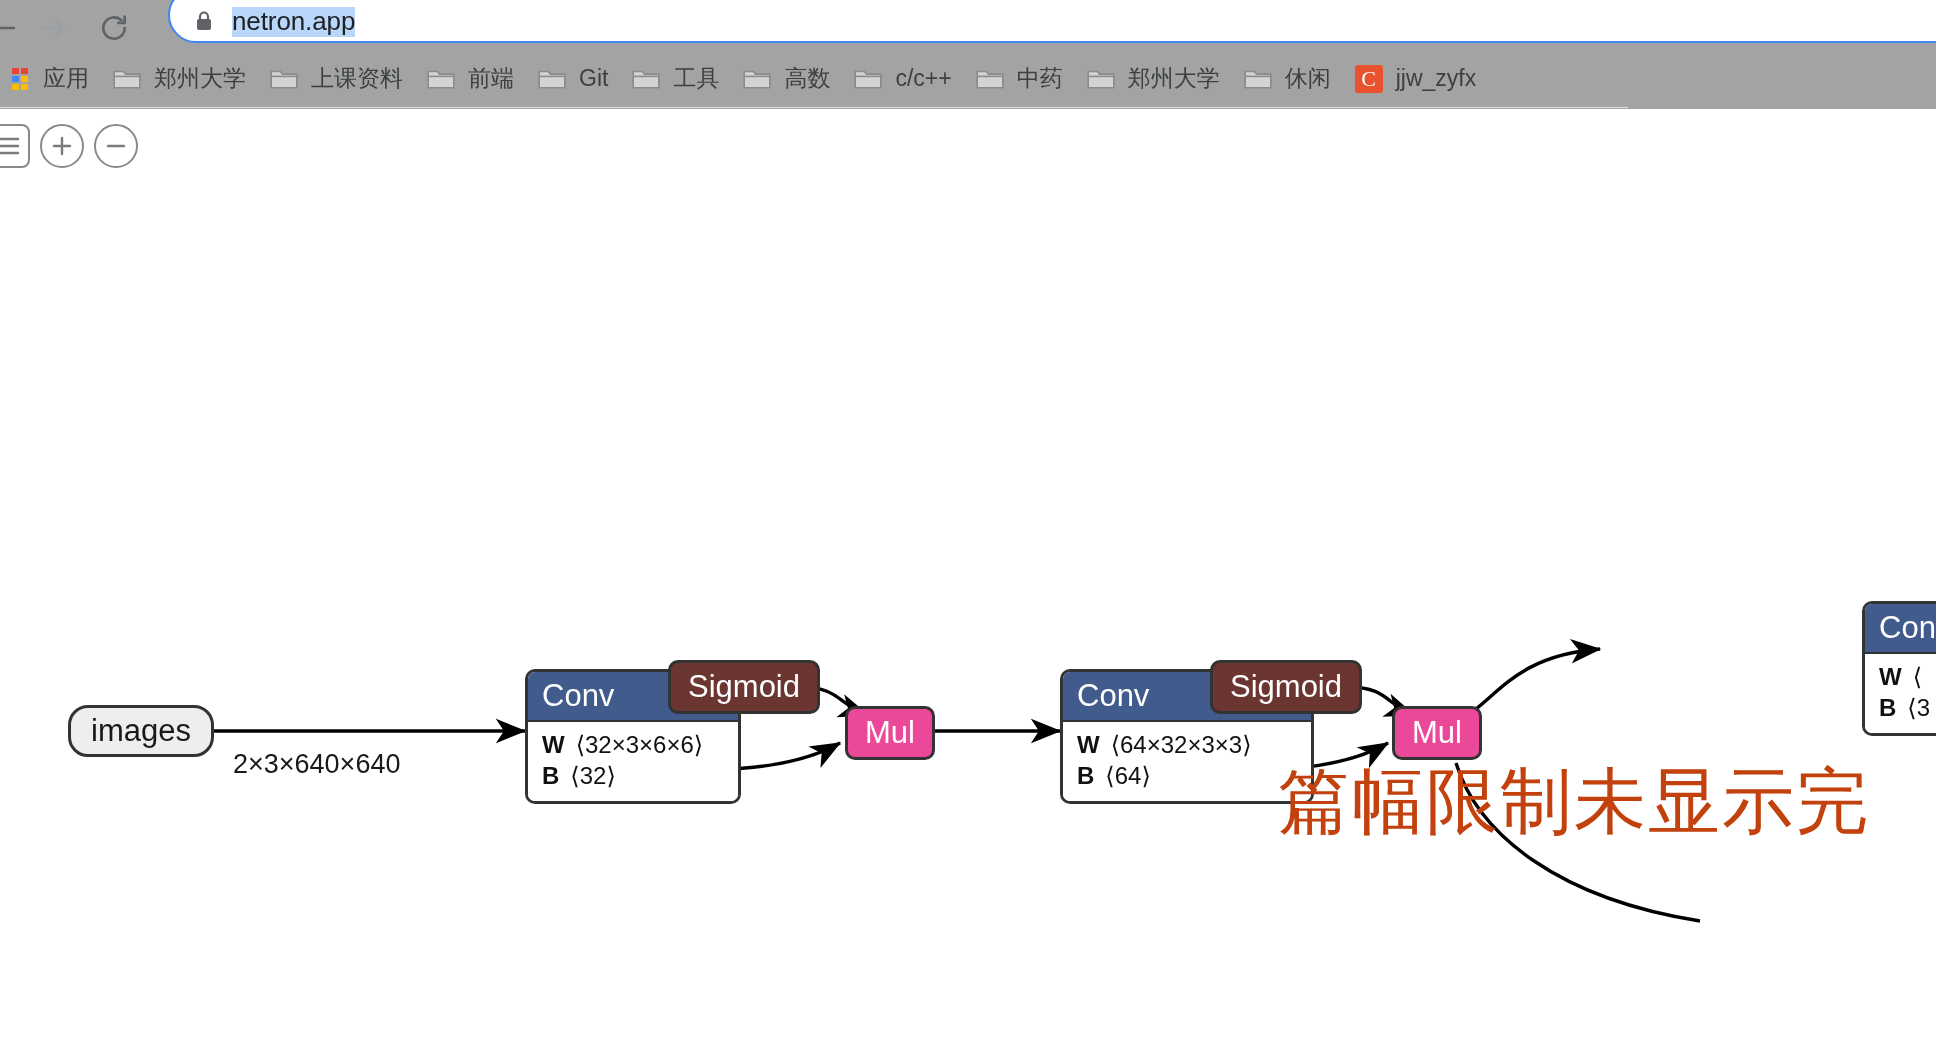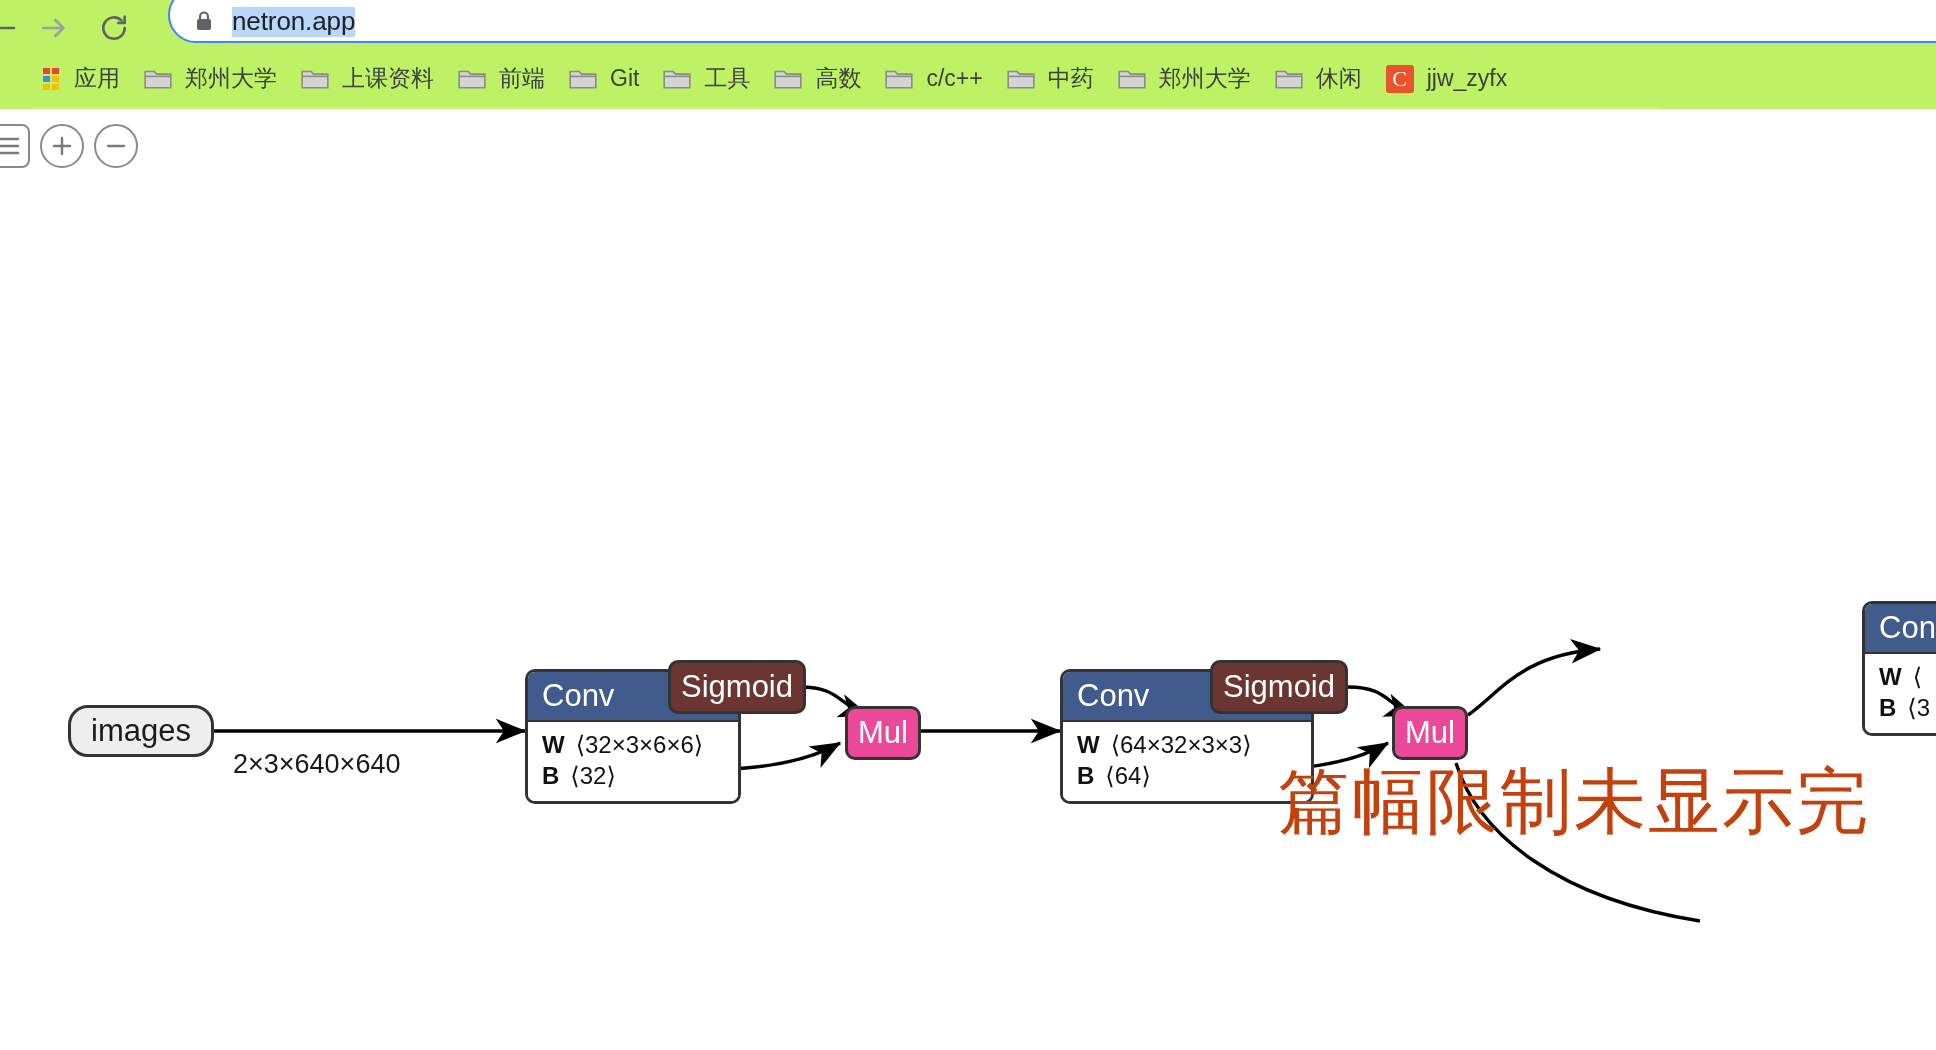--- a/index.html
+++ b/index.html
@@ -8,21 +8,21 @@
     overflow: hidden;
     background: #ffffff;
     font-family: "Liberation Sans", "DejaVu Sans", sans-serif;
   }
   * { box-sizing: border-box; }
 
   
   #browser-chrome {
     position: absolute; left: 0; top: 0;
     width: 1936px; height: 112px;
-    background: #bef264;
+    background: #a3a3a3;
   }
 
   #nav-bar {
     position: absolute; left: 0; top: 0;
     width: 1936px; height: 56px;
     display: flex; align-items: center;
   }
 
   .nav-btn {
     width: 44px; height: 44px;
@@ -54,21 +54,20 @@
     white-space: nowrap;
   }
 
   
   #bookmarks-bar {
     position: absolute; left: 0; top: 50px;
     width: 1628px; height: 58px;
     display: flex; align-items: center;
     border-bottom: 1px solid #e3e3e3;
     padding-left: 0;
-    margin-left: 31px;
   }
   .bookmark {
     display: flex; align-items: center;
     height: 40px;
     padding: 0 12px;
     border-radius: 6px;
     flex: 0 0 auto;
     white-space: nowrap;
   }
   .bookmark-label {
@@ -146,21 +145,21 @@
     display: flex; align-items: center; justify-content: center;
     padding: 0 20px;
     height: 52px;
   }
   .node-io-label { font-size: 31px; color: #1a1a1a; white-space: nowrap; }
 
   .node-op {
     border: 3px solid #333333;
     border-radius: 10px;
     display: flex; align-items: center; justify-content: center;
-    height: 54px; padding: 0 10px;
+    height: 54px; padding: 0 17px;
   }
   .node-op-label { font-size: 31px; color: #ffffff; white-space: nowrap; }
   .op-sigmoid { background: #6b3531; }
   .op-mul { background: #ec4899; }
 
   .node-layer {
     border: 3px solid #333333;
     border-radius: 10px;
     background: #ffffff;
     overflow: hidden;

